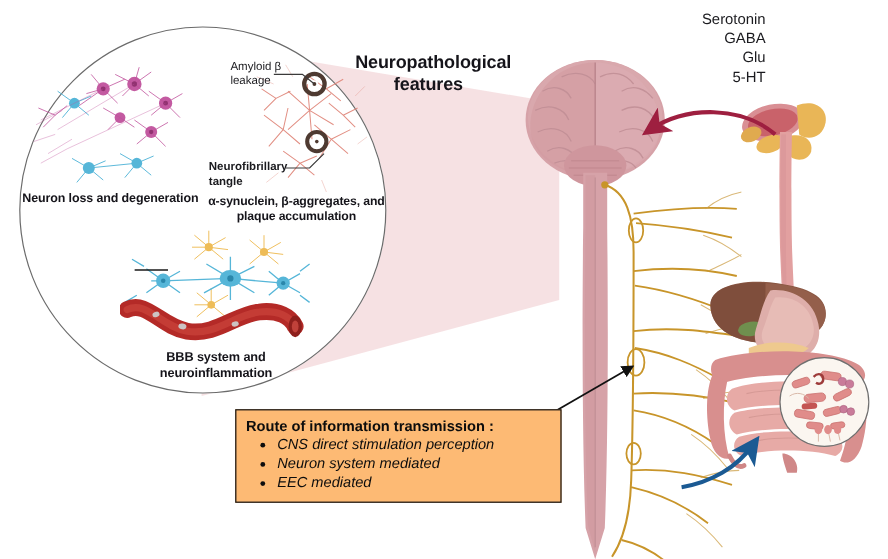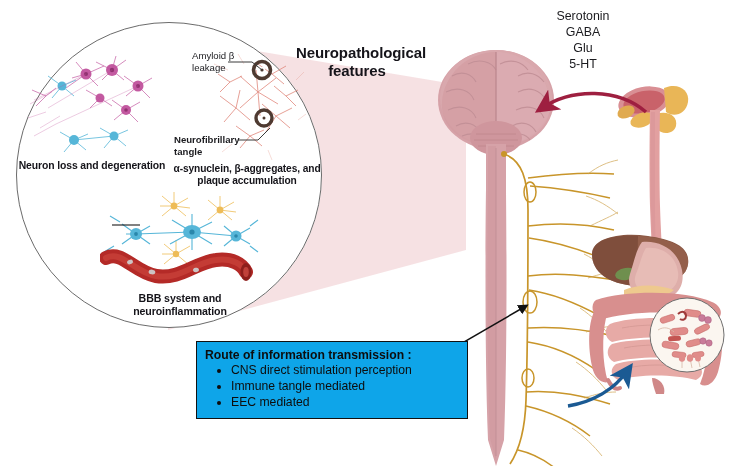--- a/index.html
+++ b/index.html
@@ -69,45 +69,46 @@
     font-weight: bold;
   }
   #label-neuropath {
     left: 296px; top: 44px;
     width: 122px;
     font-size: 15px;
   }
   #neurotransmitters {
     left: 528px; top: 8px;
     width: 110px;
-    text-align: center;
+    text-align: right;
     font-size: 12.4px;
     color: #1b1b1f;
     line-height: 1.29;
   }
 
   
   #route-box {
     left: 196px; top: 341px;
     width: 272px;
     border: 1.6px solid #111111;
-    background: #0ea5e9;
+    background: #fdba74;
     box-sizing: border-box;
     padding: 6px 8px 7px 8px;
   }
   #route-title {
     font-size: 12.2px;
     font-weight: bold;
     color: #0d0d0d;
     margin-bottom: 1px;
   }
   .route-list {
     margin: 0;
     padding-left: 26px;
     list-style: disc;
+    font-style: italic;
   }
   .route-list li {
     font-size: 12.2px;
     color: #0d0d0d;
     line-height: 1.31;
   }
 </style>
 </head>
 <body>
 
@@ -433,18 +434,18 @@
     <div>Serotonin</div>
     <div>GABA</div>
     <div>Glu</div>
     <div>5-HT</div>
   </div>
 
   <div class="abs" id="route-box">
     <div id="route-title">Route of information transmission :</div>
     <ul class="route-list">
       <li>CNS direct stimulation perception</li>
-      <li>Immune tangle mediated</li>
+      <li>Neuron system mediated</li>
       <li>EEC mediated</li>
     </ul>
   </div>
 
 </div>
 
 </body></html>

